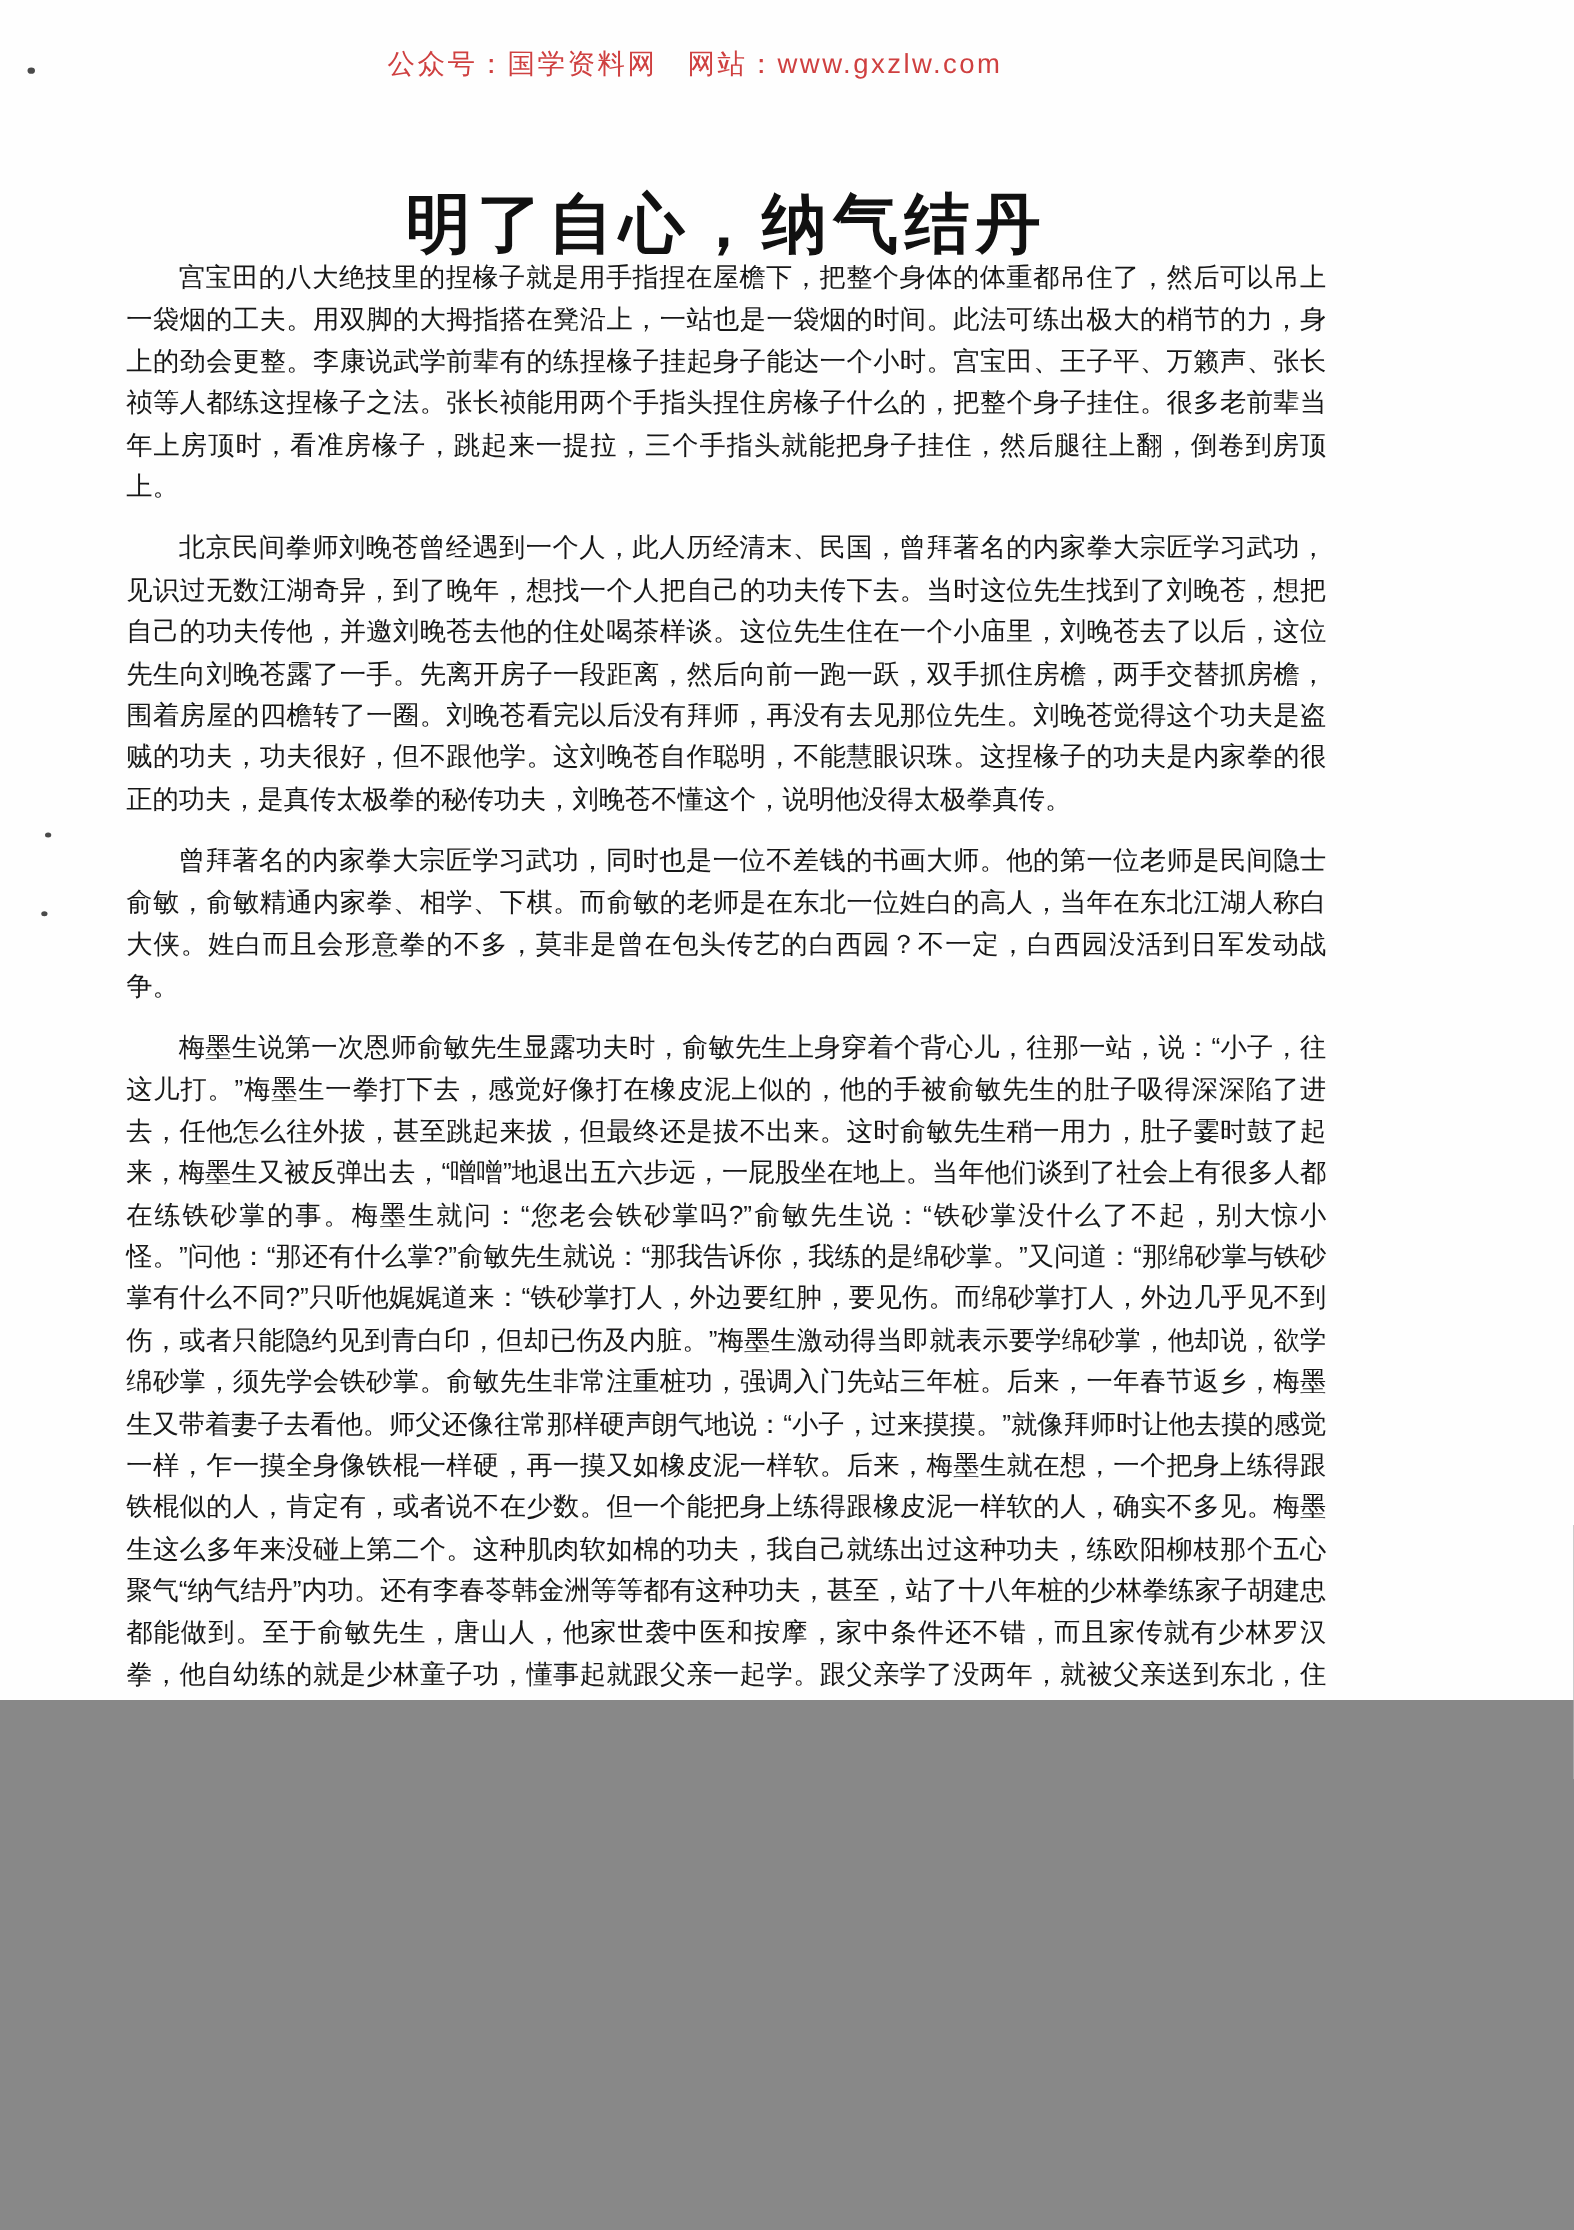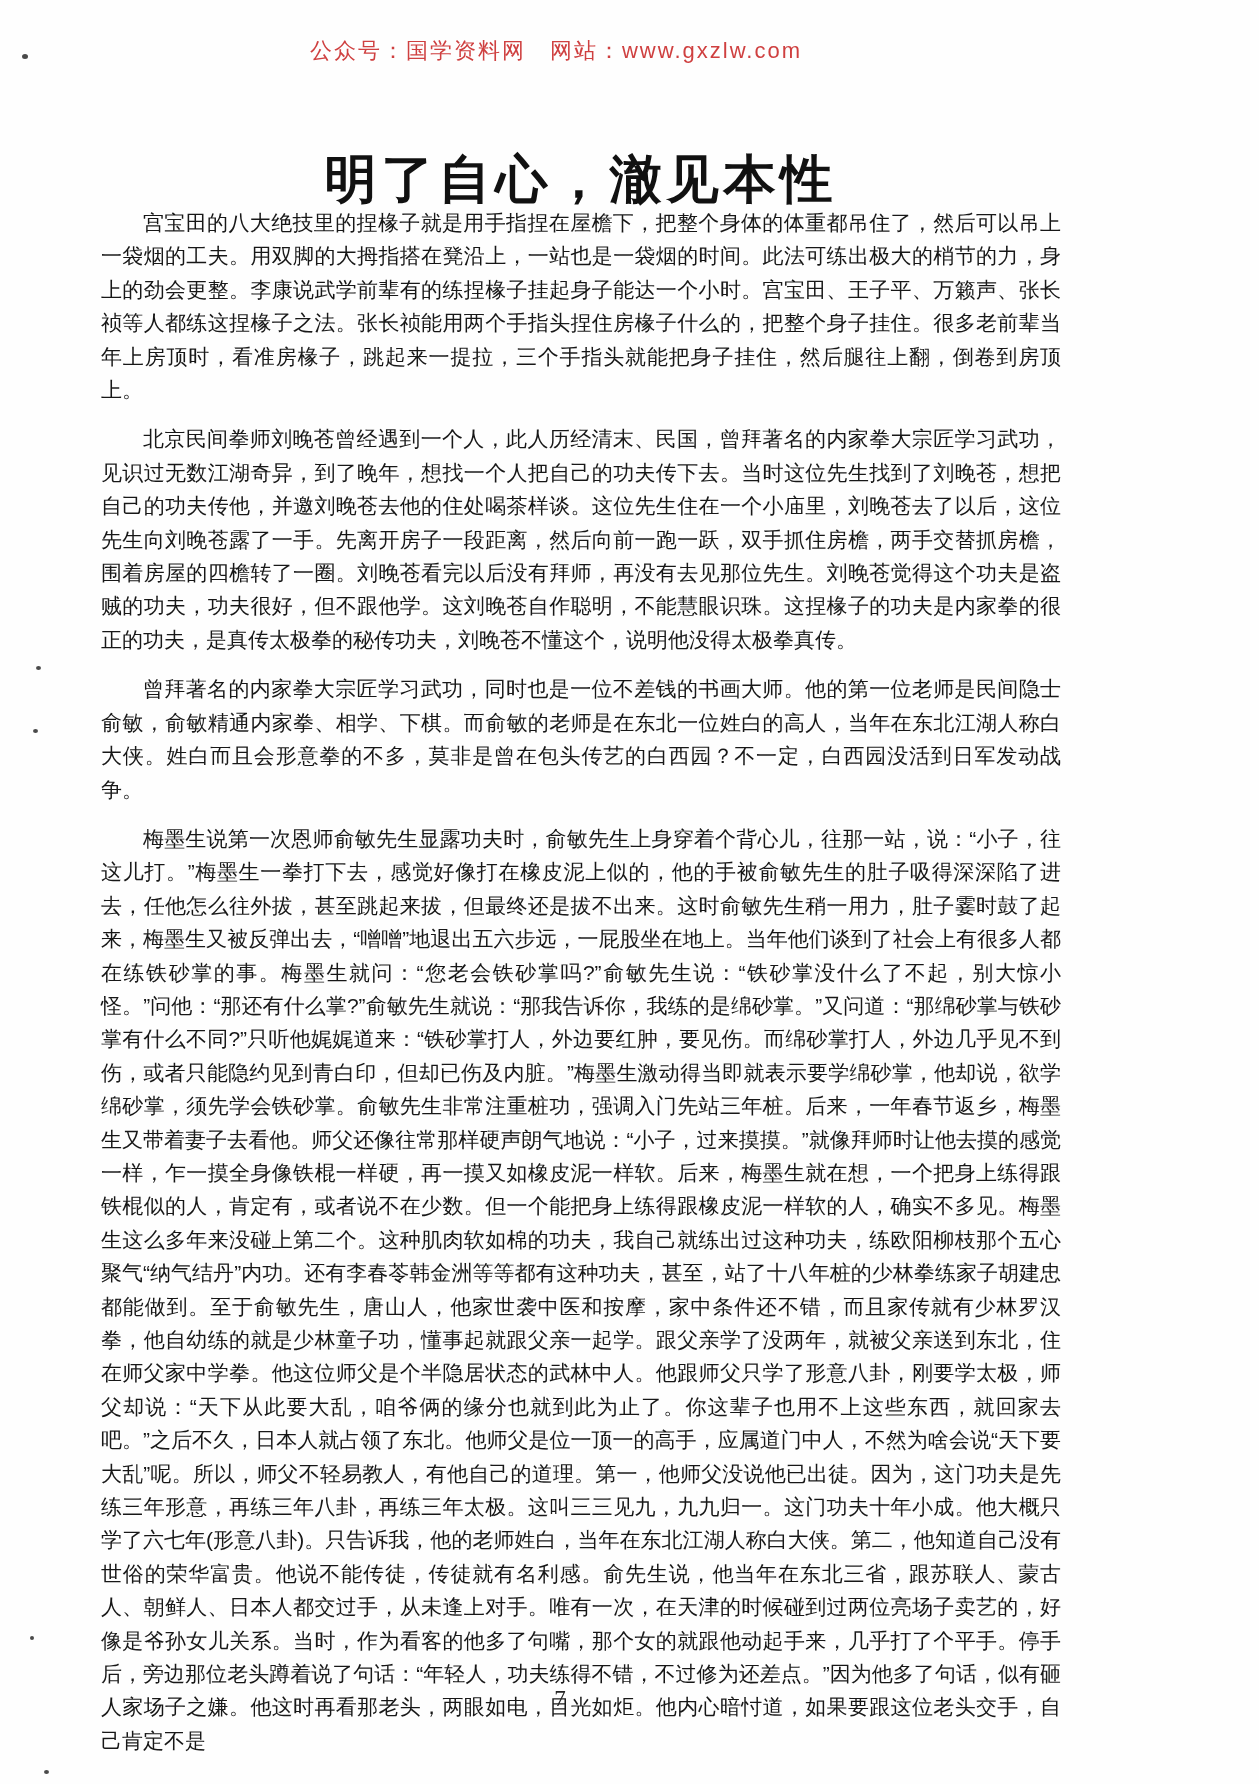--- a/index.html
+++ b/index.html
@@ -1,19 +1,19 @@
 <!DOCTYPE html>
 <html><head>
 <meta charset="utf-8">
 <style>
   html, body { margin: 0; padding: 0; background: #888; }
   .page {
     position: relative;
     width: 1259px;
-    height: 1784px;
+    height: 1360px;
     margin: 0 auto;
     background: #fefefe;
     overflow: hidden;
     font-family: "Liberation Sans", sans-serif;
     color: #161616;
   }
   .header-line {
     position: absolute;
     top: 36px;
     left: 60px;
@@ -73,21 +73,21 @@
   .speck.s4 { left: 30px;  top: 1636px; width: 4px; height: 4px; }
   .speck.s5 { left: 44px;  top: 1770px; width: 5px; height: 4px; }
 </style>
 </head>
 <body>
 
 <div class="page">
 
   <div class="header-line" style="color: rgb(207, 64, 64);">公众号：国学资料网　网站：www.gxzlw.com</div>
 
-  <h1 class="doc-title">明了自心，澈见本性</h1>
+  <h1 class="doc-title">明了自心，纳气结丹</h1>
 
   <div class="body-text">
     <p>宫宝田的八大绝技里的捏椽子就是用手指捏在屋檐下，把整个身体的体重都吊住了，然后可以吊上一袋烟的工夫。用双脚的大拇指搭在凳沿上，一站也是一袋烟的时间。此法可练出极大的梢节的力，身上的劲会更整。李康说武学前辈有的练捏椽子挂起身子能达一个小时。宫宝田、王子平、万籁声、张长祯等人都练这捏椽子之法。张长祯能用两个手指头捏住房椽子什么的，把整个身子挂住。很多老前辈当年上房顶时，看准房椽子，跳起来一提拉，三个手指头就能把身子挂住，然后腿往上翻，倒卷到房顶上。</p>
     <p>北京民间拳师刘晚苍曾经遇到一个人，此人历经清末、民国，曾拜著名的内家拳大宗匠学习武功，见识过无数江湖奇异，到了晚年，想找一个人把自己的功夫传下去。当时这位先生找到了刘晚苍，想把自己的功夫传他，并邀刘晚苍去他的住处喝茶样谈。这位先生住在一个小庙里，刘晚苍去了以后，这位先生向刘晚苍露了一手。先离开房子一段距离，然后向前一跑一跃，双手抓住房檐，两手交替抓房檐，围着房屋的四檐转了一圈。刘晚苍看完以后没有拜师，再没有去见那位先生。刘晚苍觉得这个功夫是盗贼的功夫，功夫很好，但不跟他学。这刘晚苍自作聪明，不能慧眼识珠。这捏椽子的功夫是内家拳的很正的功夫，是真传太极拳的秘传功夫，刘晚苍不懂这个，说明他没得太极拳真传。</p>
     <p>曾拜著名的内家拳大宗匠学习武功，同时也是一位不差钱的书画大师。他的第一位老师是民间隐士俞敏，俞敏精通内家拳、相学、下棋。而俞敏的老师是在东北一位姓白的高人，当年在东北江湖人称白大侠。姓白而且会形意拳的不多，莫非是曾在包头传艺的白西园？不一定，白西园没活到日军发动战争。</p>
     <p>梅墨生说第一次恩师俞敏先生显露功夫时，俞敏先生上身穿着个背心儿，往那一站，说：“小子，往这儿打。”梅墨生一拳打下去，感觉好像打在橡皮泥上似的，他的手被俞敏先生的肚子吸得深深陷了进去，任他怎么往外拔，甚至跳起来拔，但最终还是拔不出来。这时俞敏先生稍一用力，肚子霎时鼓了起来，梅墨生又被反弹出去，“噌噌”地退出五六步远，一屁股坐在地上。当年他们谈到了社会上有很多人都在练铁砂掌的事。梅墨生就问：“您老会铁砂掌吗?”俞敏先生说：“铁砂掌没什么了不起，别大惊小怪。”问他：“那还有什么掌?”俞敏先生就说：“那我告诉你，我练的是绵砂掌。”又问道：“那绵砂掌与铁砂掌有什么不同?”只听他娓娓道来：“铁砂掌打人，外边要红肿，要见伤。而绵砂掌打人，外边几乎见不到伤，或者只能隐约见到青白印，但却已伤及内脏。”梅墨生激动得当即就表示要学绵砂掌，他却说，欲学绵砂掌，须先学会铁砂掌。俞敏先生非常注重桩功，强调入门先站三年桩。后来，一年春节返乡，梅墨生又带着妻子去看他。师父还像往常那样硬声朗气地说：“小子，过来摸摸。”就像拜师时让他去摸的感觉一样，乍一摸全身像铁棍一样硬，再一摸又如橡皮泥一样软。后来，梅墨生就在想，一个把身上练得跟铁棍似的人，肯定有，或者说不在少数。但一个能把身上练得跟橡皮泥一样软的人，确实不多见。梅墨生这么多年来没碰上第二个。这种肌肉软如棉的功夫，我自己就练出过这种功夫，练欧阳柳枝那个五心聚气“纳气结丹”内功。还有李春苓韩金洲等等都有这种功夫，甚至，站了十八年桩的少林拳练家子胡建忠都能做到。至于俞敏先生，唐山人，他家世袭中医和按摩，家中条件还不错，而且家传就有少林罗汉拳，他自幼练的就是少林童子功，懂事起就跟父亲一起学。跟父亲学了没两年，就被父亲送到东北，住在师父家中学拳。他这位师父是个半隐居状态的武林中人。他跟师父只学了形意八卦，刚要学太极，师父却说：“天下从此要大乱，咱爷俩的缘分也就到此为止了。你这辈子也用不上这些东西，就回家去吧。”之后不久，日本人就占领了东北。他师父是位一顶一的高手，应属道门中人，不然为啥会说“天下要大乱”呢。所以，师父不轻易教人，有他自己的道理。第一，他师父没说他已出徒。因为，这门功夫是先练三年形意，再练三年八卦，再练三年太极。这叫三三见九，九九归一。这门功夫十年小成。他大概只学了六七年(形意八卦)。只告诉我，他的老师姓白，当年在东北江湖人称白大侠。第二，他知道自己没有世俗的荣华富贵。他说不能传徒，传徒就有名利感。俞先生说，他当年在东北三省，跟苏联人、蒙古人、朝鲜人、日本人都交过手，从未逢上对手。唯有一次，在天津的时候碰到过两位亮场子卖艺的，好像是爷孙女儿关系。当时，作为看客的他多了句嘴，那个女的就跟他动起手来，几乎打了个平手。停手后，旁边那位老头蹲着说了句话：“年轻人，功夫练得不错，不过修为还差点。”因为他多了句话，似有砸人家场子之嫌。他这时再看那老头，两眼如电，目光如炬。他内心暗忖道，如果要跟这位老头交手，自己肯定不是</p>
   </div>
 
   <div class="page-number">7</div>
 

